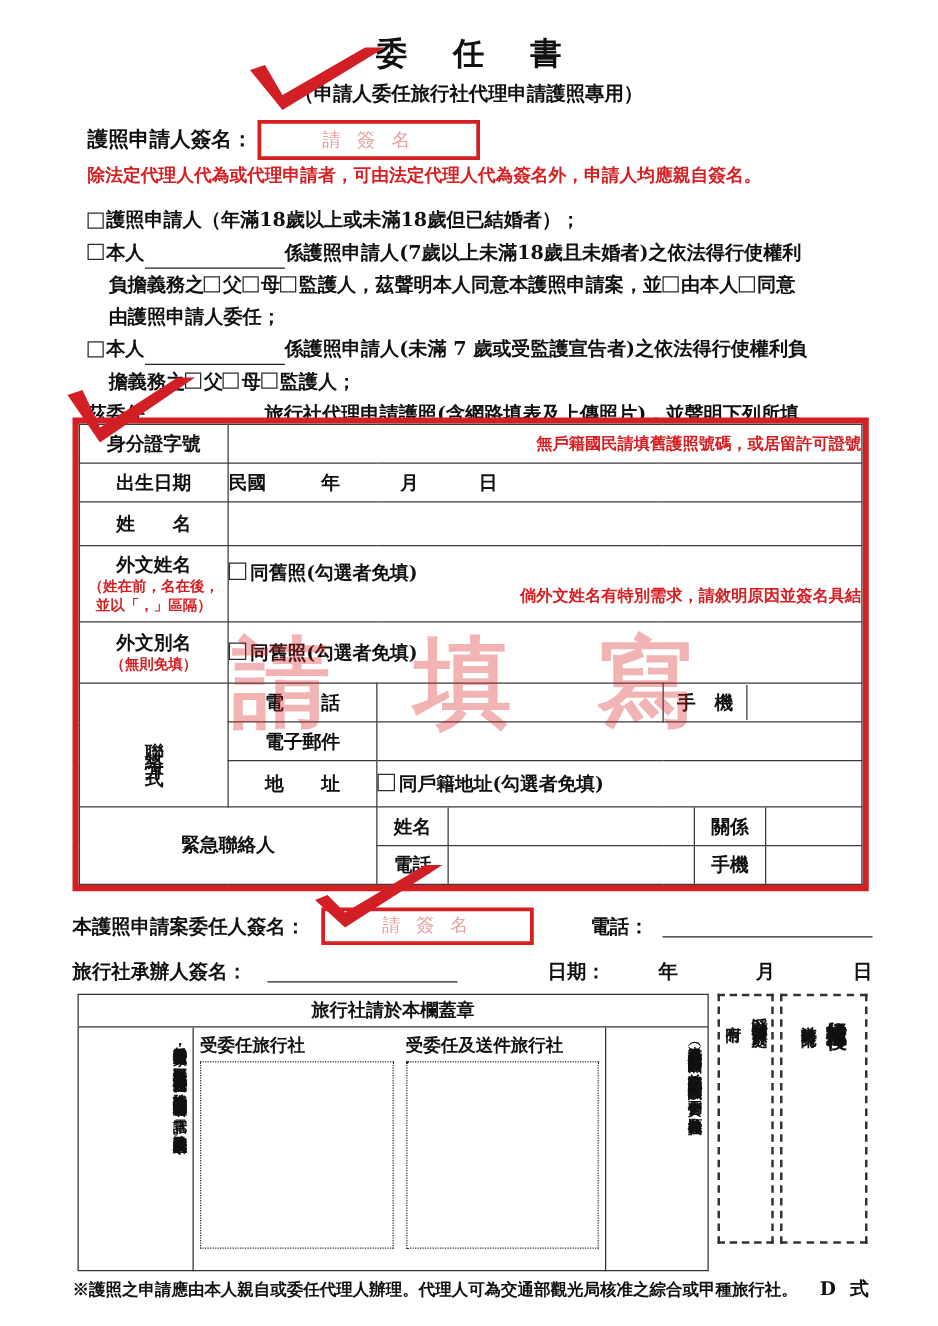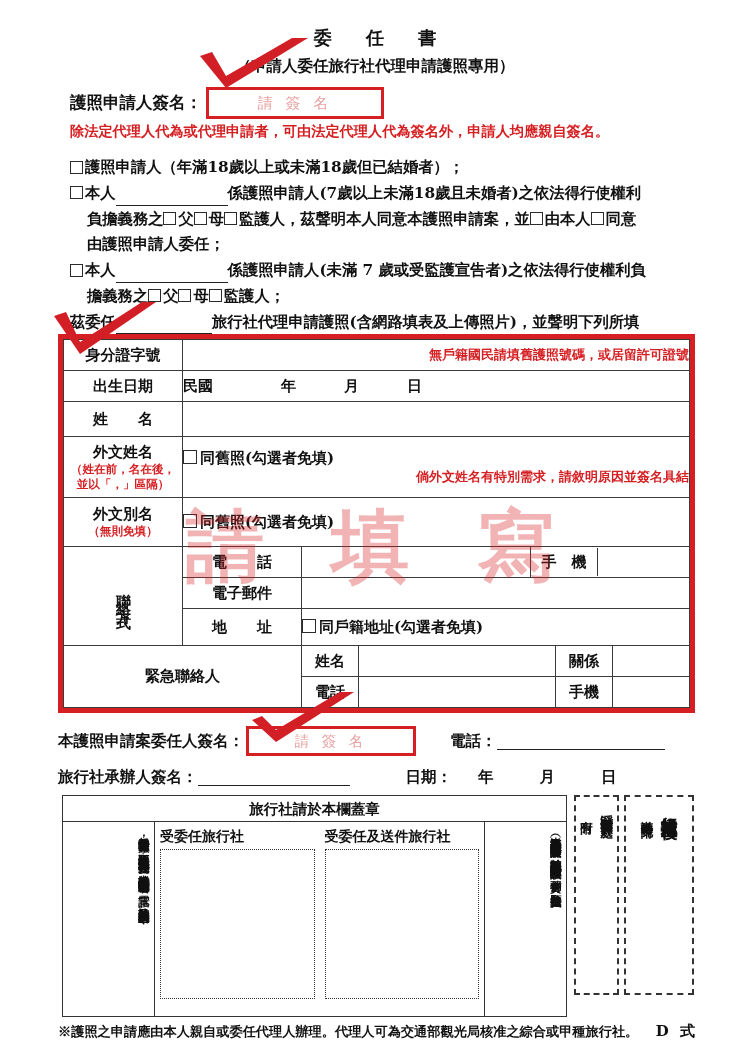--- a/index.html
+++ b/index.html
@@ -5,21 +5,21 @@
   html,body{margin:0;padding:0;}
   body{
     width:750px;height:1061px;background:#ffffff;
     font-family:"DejaVu Serif","Liberation Serif",serif;
     color:#111;position:relative;overflow:hidden;
   }
   .page{position:absolute;left:0;top:0;width:750px;height:1061px;}
 
   
   .title{
-    text-align:center;font-size:18px;font-weight:bold;letter-spacing:14px;
+    text-align:center;font-size:25px;font-weight:bold;letter-spacing:14px;
     margin:0;padding-top:26px;text-indent:14px;
   }
   .subtitle{
     text-align:center;font-size:15.5px;font-weight:bold;margin:6px 0 0 0;
   }
   .sig-line{
     margin:10px 0 0 0;padding-left:70px;font-size:16.5px;font-weight:bold;
     display:flex;align-items:center;
   }
   .sig-box{
@@ -64,21 +64,21 @@
     color:rgba(214,31,34,0.34);letter-spacing:20px;pointer-events:none;
     font-family:"DejaVu Serif",serif;white-space:nowrap;text-align:right;
   }
 
   
   .check{position:absolute;pointer-events:none;}
   .check svg{display:block;}
 
   
   .siglines{position:absolute;left:58px;top:726px;width:640px;font-size:15.5px;font-weight:bold;}
-  .row1,.row2{display:flex;align-items:center;}
+  .row1,.row2{display:flex;align-items:center;justify-content:space-between;}
   .row2{margin-top:11px;}
   .sigbox2{
     border:3px solid #d61f22;width:164px;height:24px;line-height:24px;text-align:center;
     color:#e8a0a0;font-size:14.5px;letter-spacing:4px;font-weight:normal;margin-left:2px;
   }
   .ul-long{display:inline-block;border-bottom:1.9px solid #222;width:152px;height:16px;vertical-align:bottom;}
   .ul-long2{display:inline-block;border-bottom:1.9px solid #222;width:168px;height:16px;vertical-align:bottom;}
 
   
   .bottom{position:absolute;left:62px;top:795px;width:632px;height:222px;}
@@ -181,21 +181,21 @@
       <tbody>
           <tr>
         <td class="lbl">身分證字號</td>
         <td colspan="3">
           <div class="redin">無戶籍國民請填舊護照號碼，或居留許可證號</div>
         </td>
       </tr>
       <tr>
         <td class="lbl">出生日期</td>
         <td colspan="3" class="datecells">
-          <span style="margin-right:68px">民國</span><span style="margin-right:48px">年</span><span style="margin-right:48px">月</span><span>日</span>
+          <span style="margin-right:44px">民國</span><span style="margin-right:48px">年</span><span style="margin-right:48px">月</span><span>日</span>
         </td>
       </tr>
       <tr>
         <td class="lbl" style="height:34px">姓　　名</td>
         <td colspan="3"></td>
       </tr>
       <tr>
         <td class="lbl" style="height:60px">
           <div>外文姓名</div>
           <div class="sub">（姓在前，名在後，</div>

